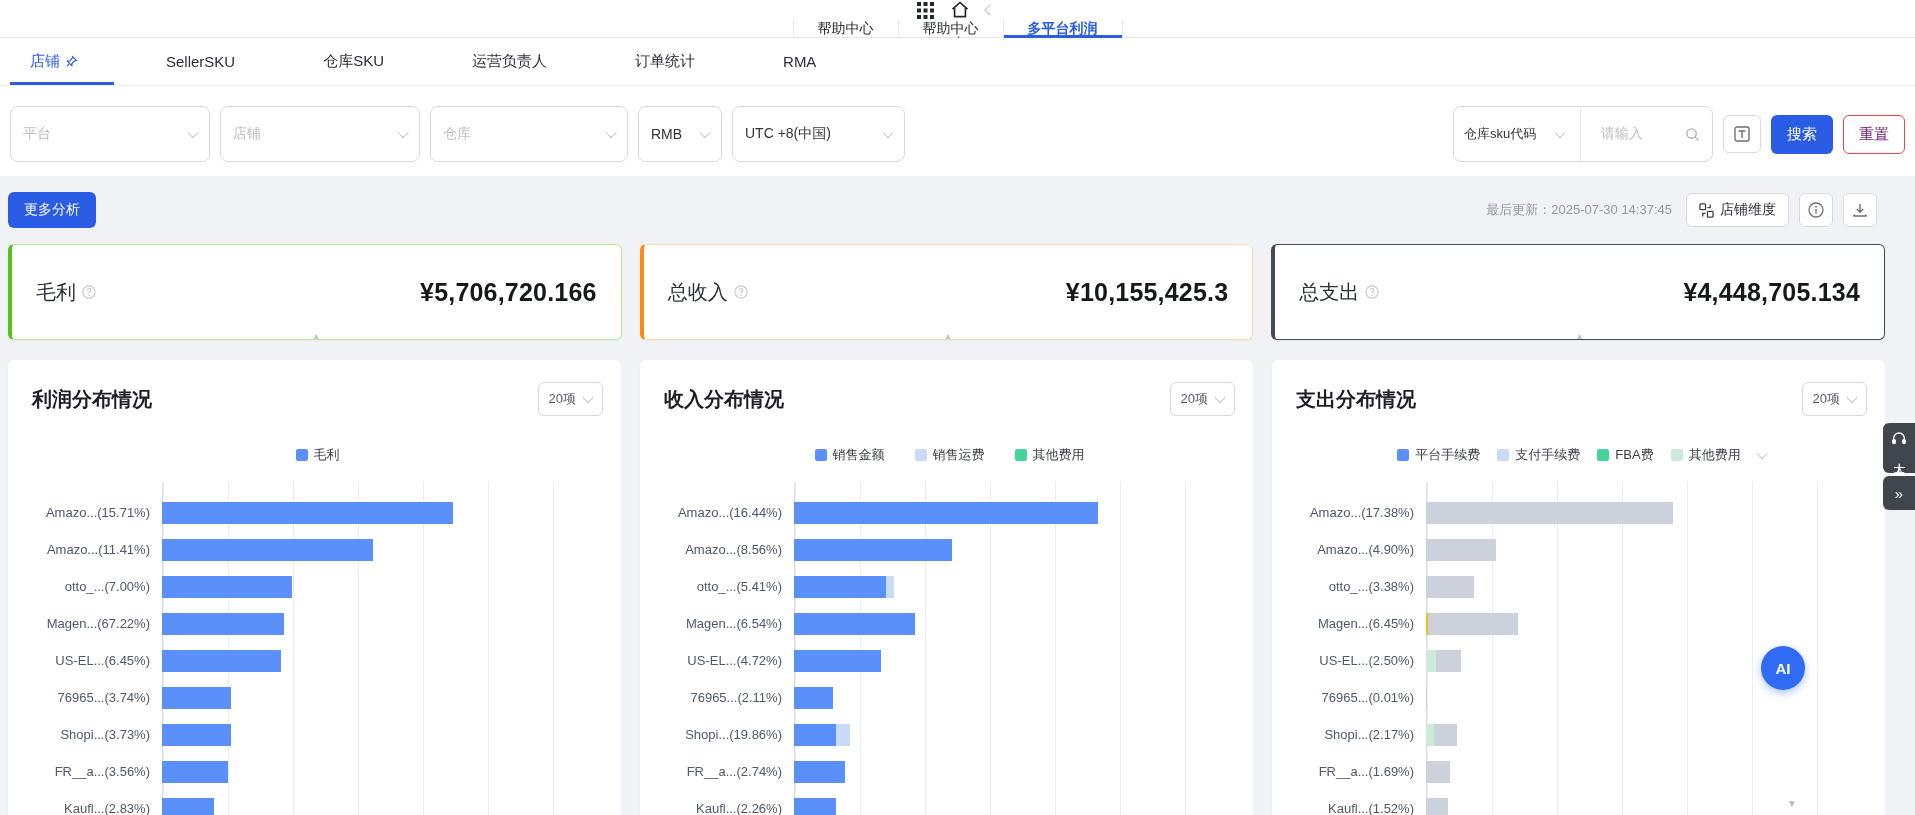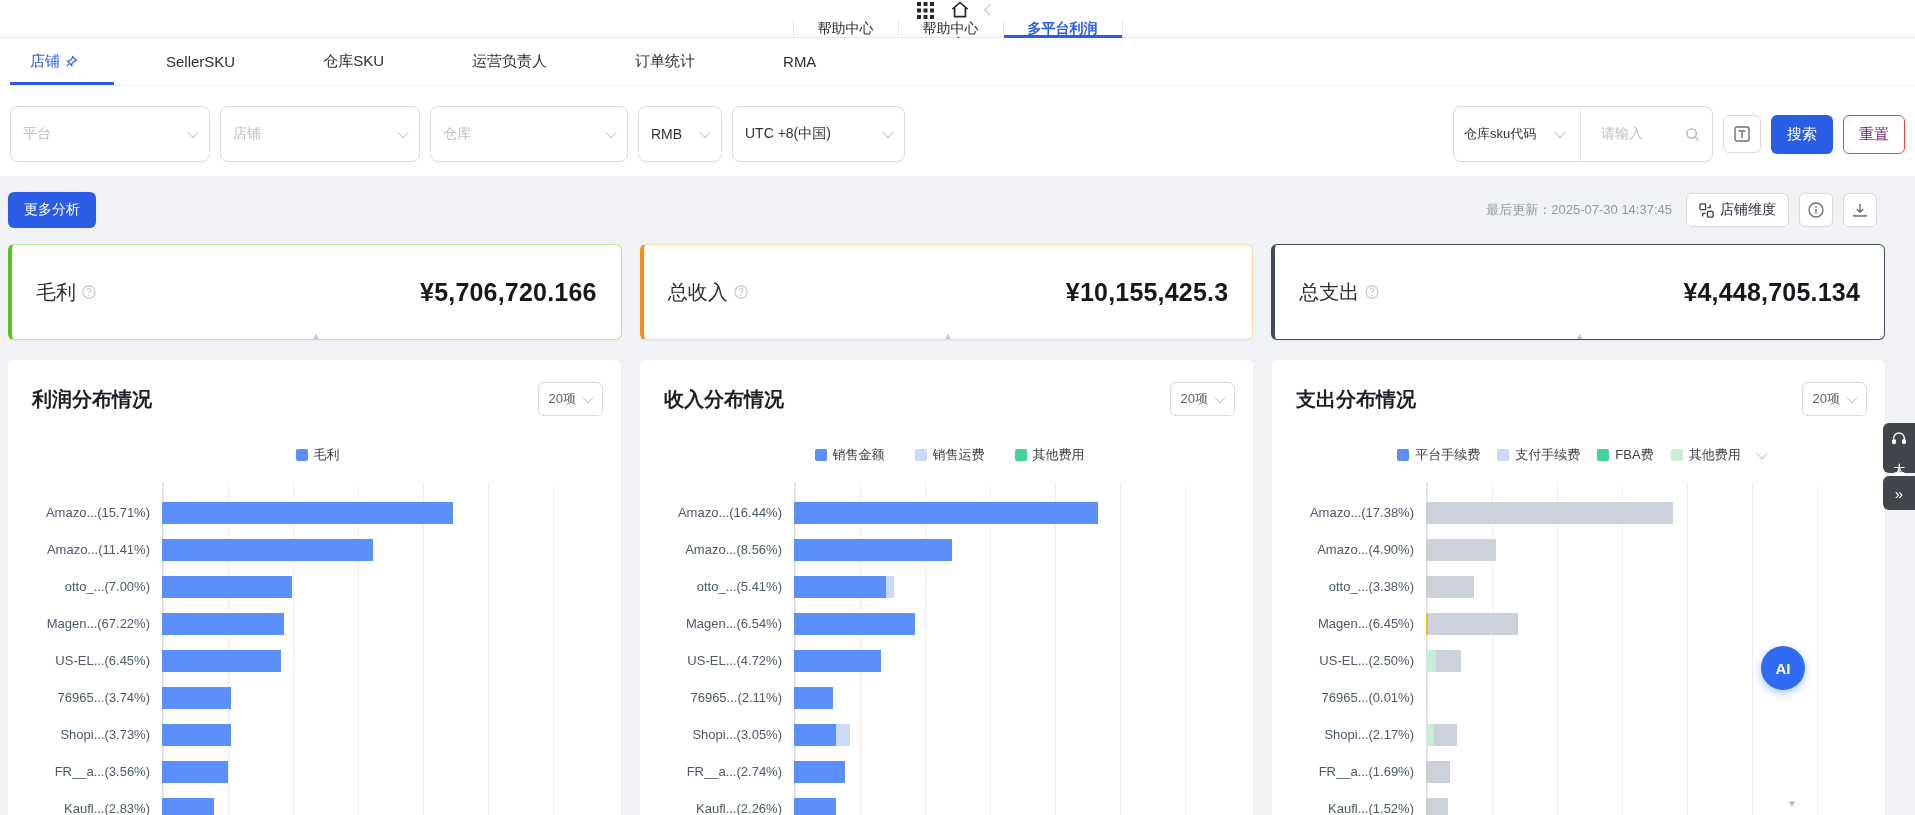--- a/index.html
+++ b/index.html
@@ -440,21 +440,21 @@
             <div class="cseg" style="width: 87.32px; background: rgb(91, 143, 249);"></div>
           </div>
         </div>
         <div class="crow">
           <div class="clabel">76965...(2.11%)</div>
           <div class="cbar">
             <div class="cseg" style="width: 39.035px; background: rgb(91, 143, 249);"></div>
           </div>
         </div>
         <div class="crow">
-          <div class="clabel">Shopi...(3.05%)</div>
+          <div class="clabel">Shopi...(19.86%)</div>
           <div class="cbar">
             <div class="cseg" style="width: 42.18px; background: rgb(91, 143, 249);"></div>
             <div class="cseg" style="width: 14.245px; background: rgb(201, 219, 249);"></div>
           </div>
         </div>
         <div class="crow">
           <div class="clabel">FR__a...(2.74%)</div>
           <div class="cbar">
             <div class="cseg" style="width: 50.69px; background: rgb(91, 143, 249);"></div>
           </div>

